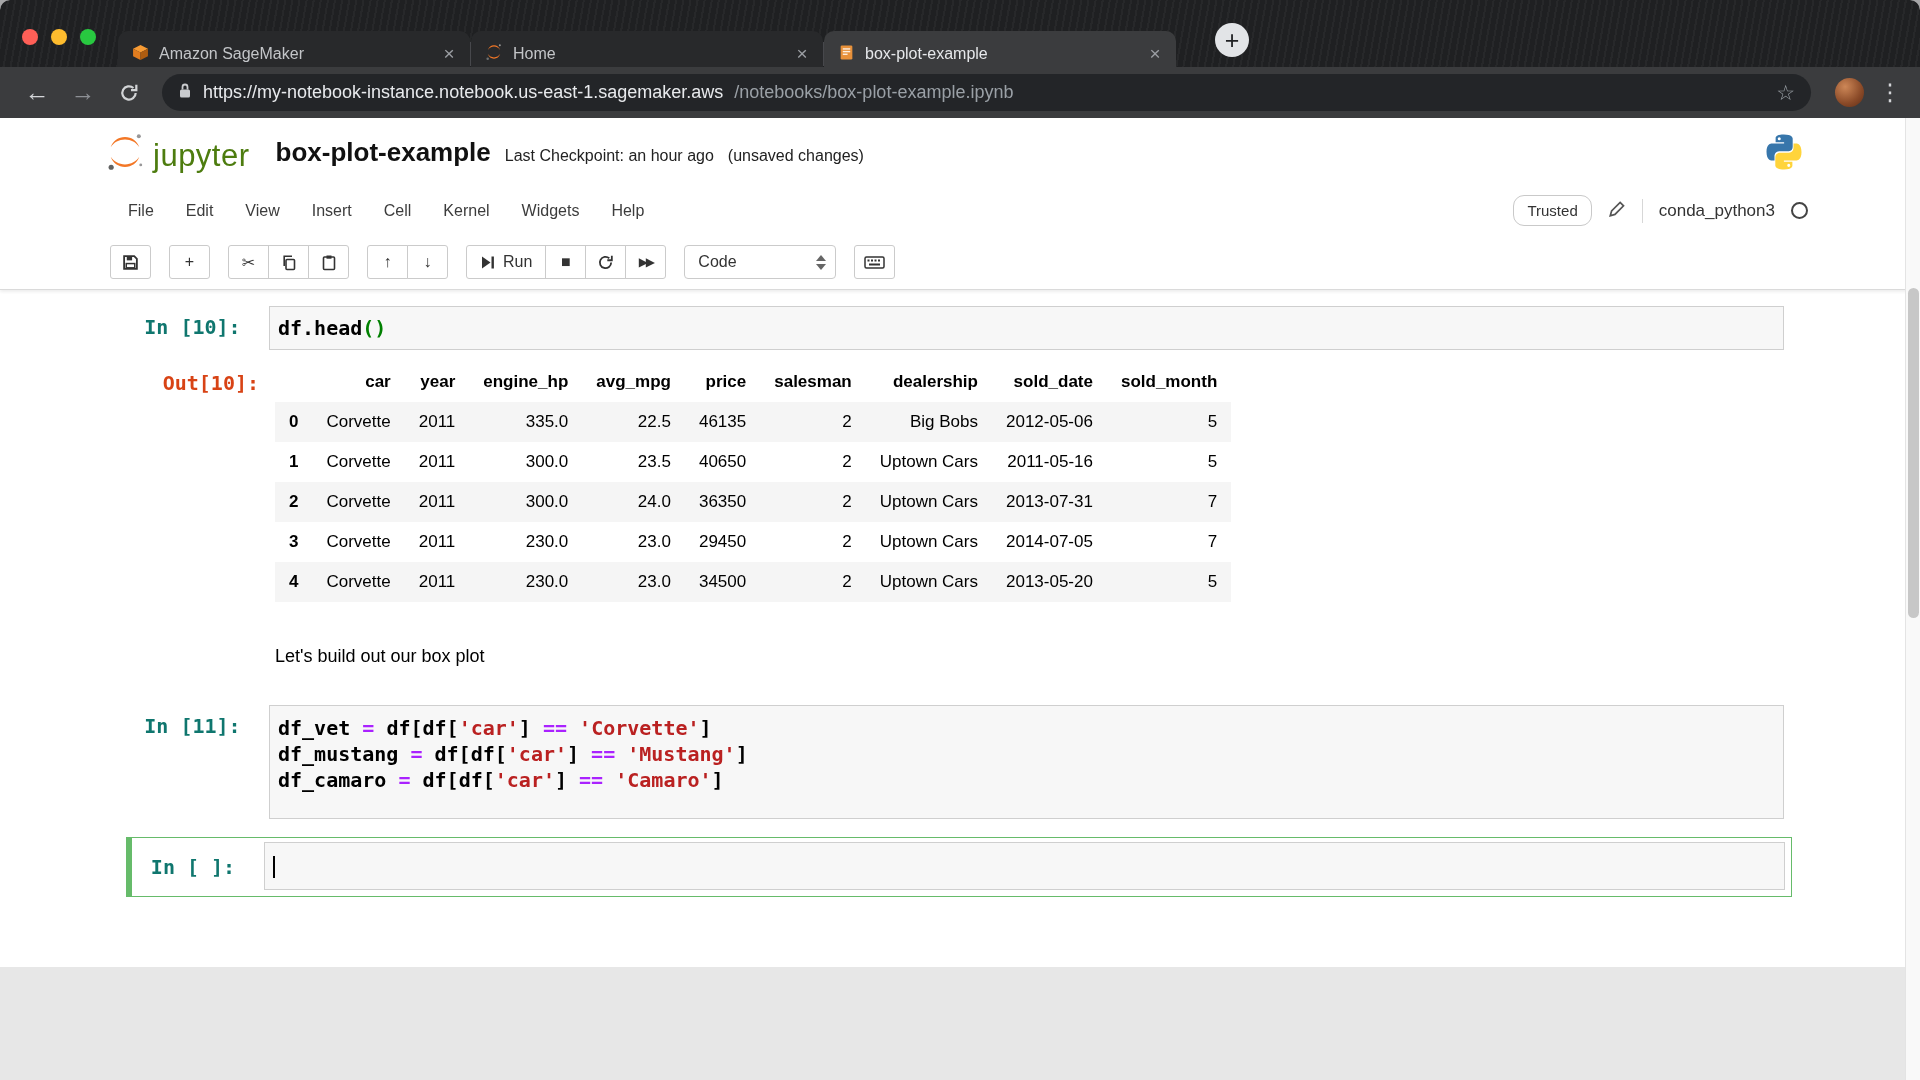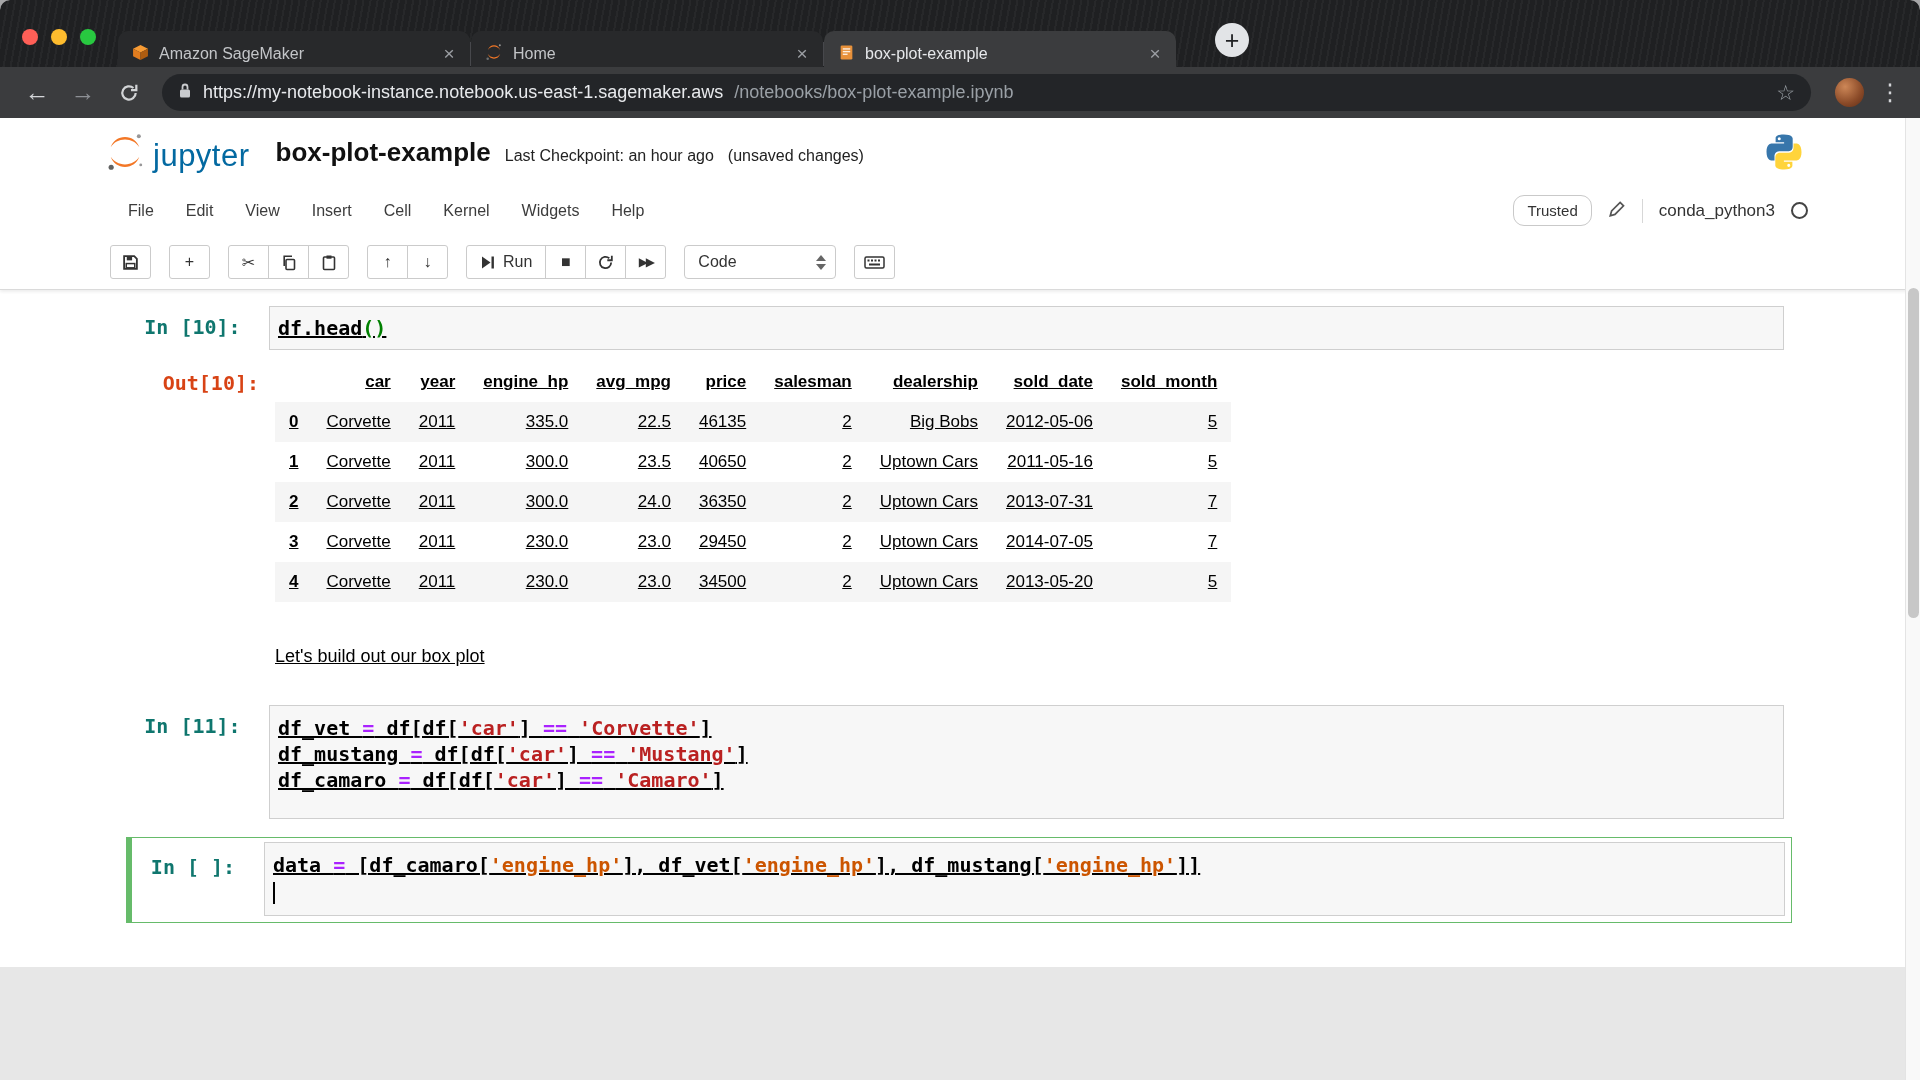--- a/index.html
+++ b/index.html
@@ -39,21 +39,21 @@
   .star { margin-left:auto; color:#9aa0a6; font-size:21px; }
   .avatar { width:29px; height:29px; border-radius:50%; margin:0 10px;
     background:radial-gradient(circle at 35% 30%, #cd8757, #8a4a28 60%, #5f2d16); }
   .dots { width:32px; text-align:center; color:#d4d6d9; font-size:23px; }
 
   
   .page { position:absolute; top:118px; left:0; right:0; bottom:0; background:#e7e7e7; display:flex; flex-direction:column; }
 
   .nb-header { height:68px; flex-shrink:0; background:#fff; display:flex; align-items:center; padding:0 116px 0 104px; }
   .logo { display:flex; align-items:center; gap:7px; }
-  .logo-text { font-size:31px; color:#0369a1; letter-spacing:.5px; margin-top:8px; }
+  .logo-text { font-size:31px; color:#4d7c0f; letter-spacing:.5px; margin-top:8px; }
   .title-block { margin-left:26px; display:flex; align-items:baseline; gap:14px; }
   .nb-title { font-size:26px; font-weight:600; color:#111; }
   .checkpoint, .unsaved { font-size:16px; color:#222; }
   .python-logo { margin-left:auto; display:flex; }
 
   .nb-menubar { height:49px; flex-shrink:0; background:#fff; display:flex; align-items:center;
     padding:0 112px 0 112px; font-size:16px; color:#3c3c3c; }
   .menu-item { padding:0 16px; }
   .menu-right { margin-left:auto; display:flex; align-items:center; gap:16px; }
   .trusted { border:1px solid #c9c9c9; border-radius:11px; padding:6px 13px; font-size:15px; color:#333; background:#fff; }
@@ -78,21 +78,21 @@
   .spin-up { width:0; height:0; border-left:5px solid transparent; border-right:5px solid transparent; border-bottom:6px solid #666; }
   .spin-down { width:0; height:0; border-left:5px solid transparent; border-right:5px solid transparent; border-top:6px solid #666; }
 
   
   .nb-container { background:#fff; padding:16px 0 28px; min-height:677px; box-shadow:0 2px 4px rgba(0,0,0,.12); }
   .cell { display:flex; margin:0 136px 0 126px; }
   .prompt { width:143px; flex-shrink:0; padding:9px 10px 0 0; text-align:right;
     font-family:"DejaVu Sans Mono", monospace; font-size:20px; font-weight:bold; white-space:pre; }
   .in-prompt { color:#0f766e;text-align:center; }
   .out-prompt { color:#d84315; }
-  .cell-content { flex:1; min-width:0;text-decoration:underline; }
+  .cell-content { flex:1; min-width:0; }
   .input-area { border:1px solid #cfcfcf; background:#f7f7f7; padding:8px; }
   .code { font-family:"DejaVu Sans Mono", monospace; font-size:20px; font-weight:bold; color:#000; }
   .code-line { white-space:pre; line-height:26px; min-height:26px; }
   .tok-p { color:#000; }
   .tok-op { color:#aa22ff; }
   .tok-str { color:#ba2121; }
   .tok-str2 { color:#cc5500; }
   .tok-paren { color:#008000; }
   .tok-cursor { display:inline-block; width:2px; height:22px; background:#000; vertical-align:middle; }
 
@@ -427,21 +427,20 @@
                 </div>
             </div>
           </div>
         </div>
 
         <div class="cell active">
           <div class="prompt in-prompt">In [ ]:</div>
           <div class="cell-content">
             <div class="input-area">
               <div class="code">
-                  <div class="code-line"><span class="tok-p">data </span><span class="tok-op">=</span><span class="tok-p"> [df_camaro[</span><span class="tok-str2">'engine_hp'</span><span class="tok-p">], df_vet[</span><span class="tok-str2">'engine_hp'</span><span class="tok-p">], df_mustang[</span><span class="tok-str2">'engine_hp'</span><span class="tok-p">]]</span></div>
                   <div class="code-line"><span class="tok-cursor"></span></div>
                 </div>
             </div>
           </div>
         </div>
 
       </div>
 
       <div class="nb-bottom"></div>
 

